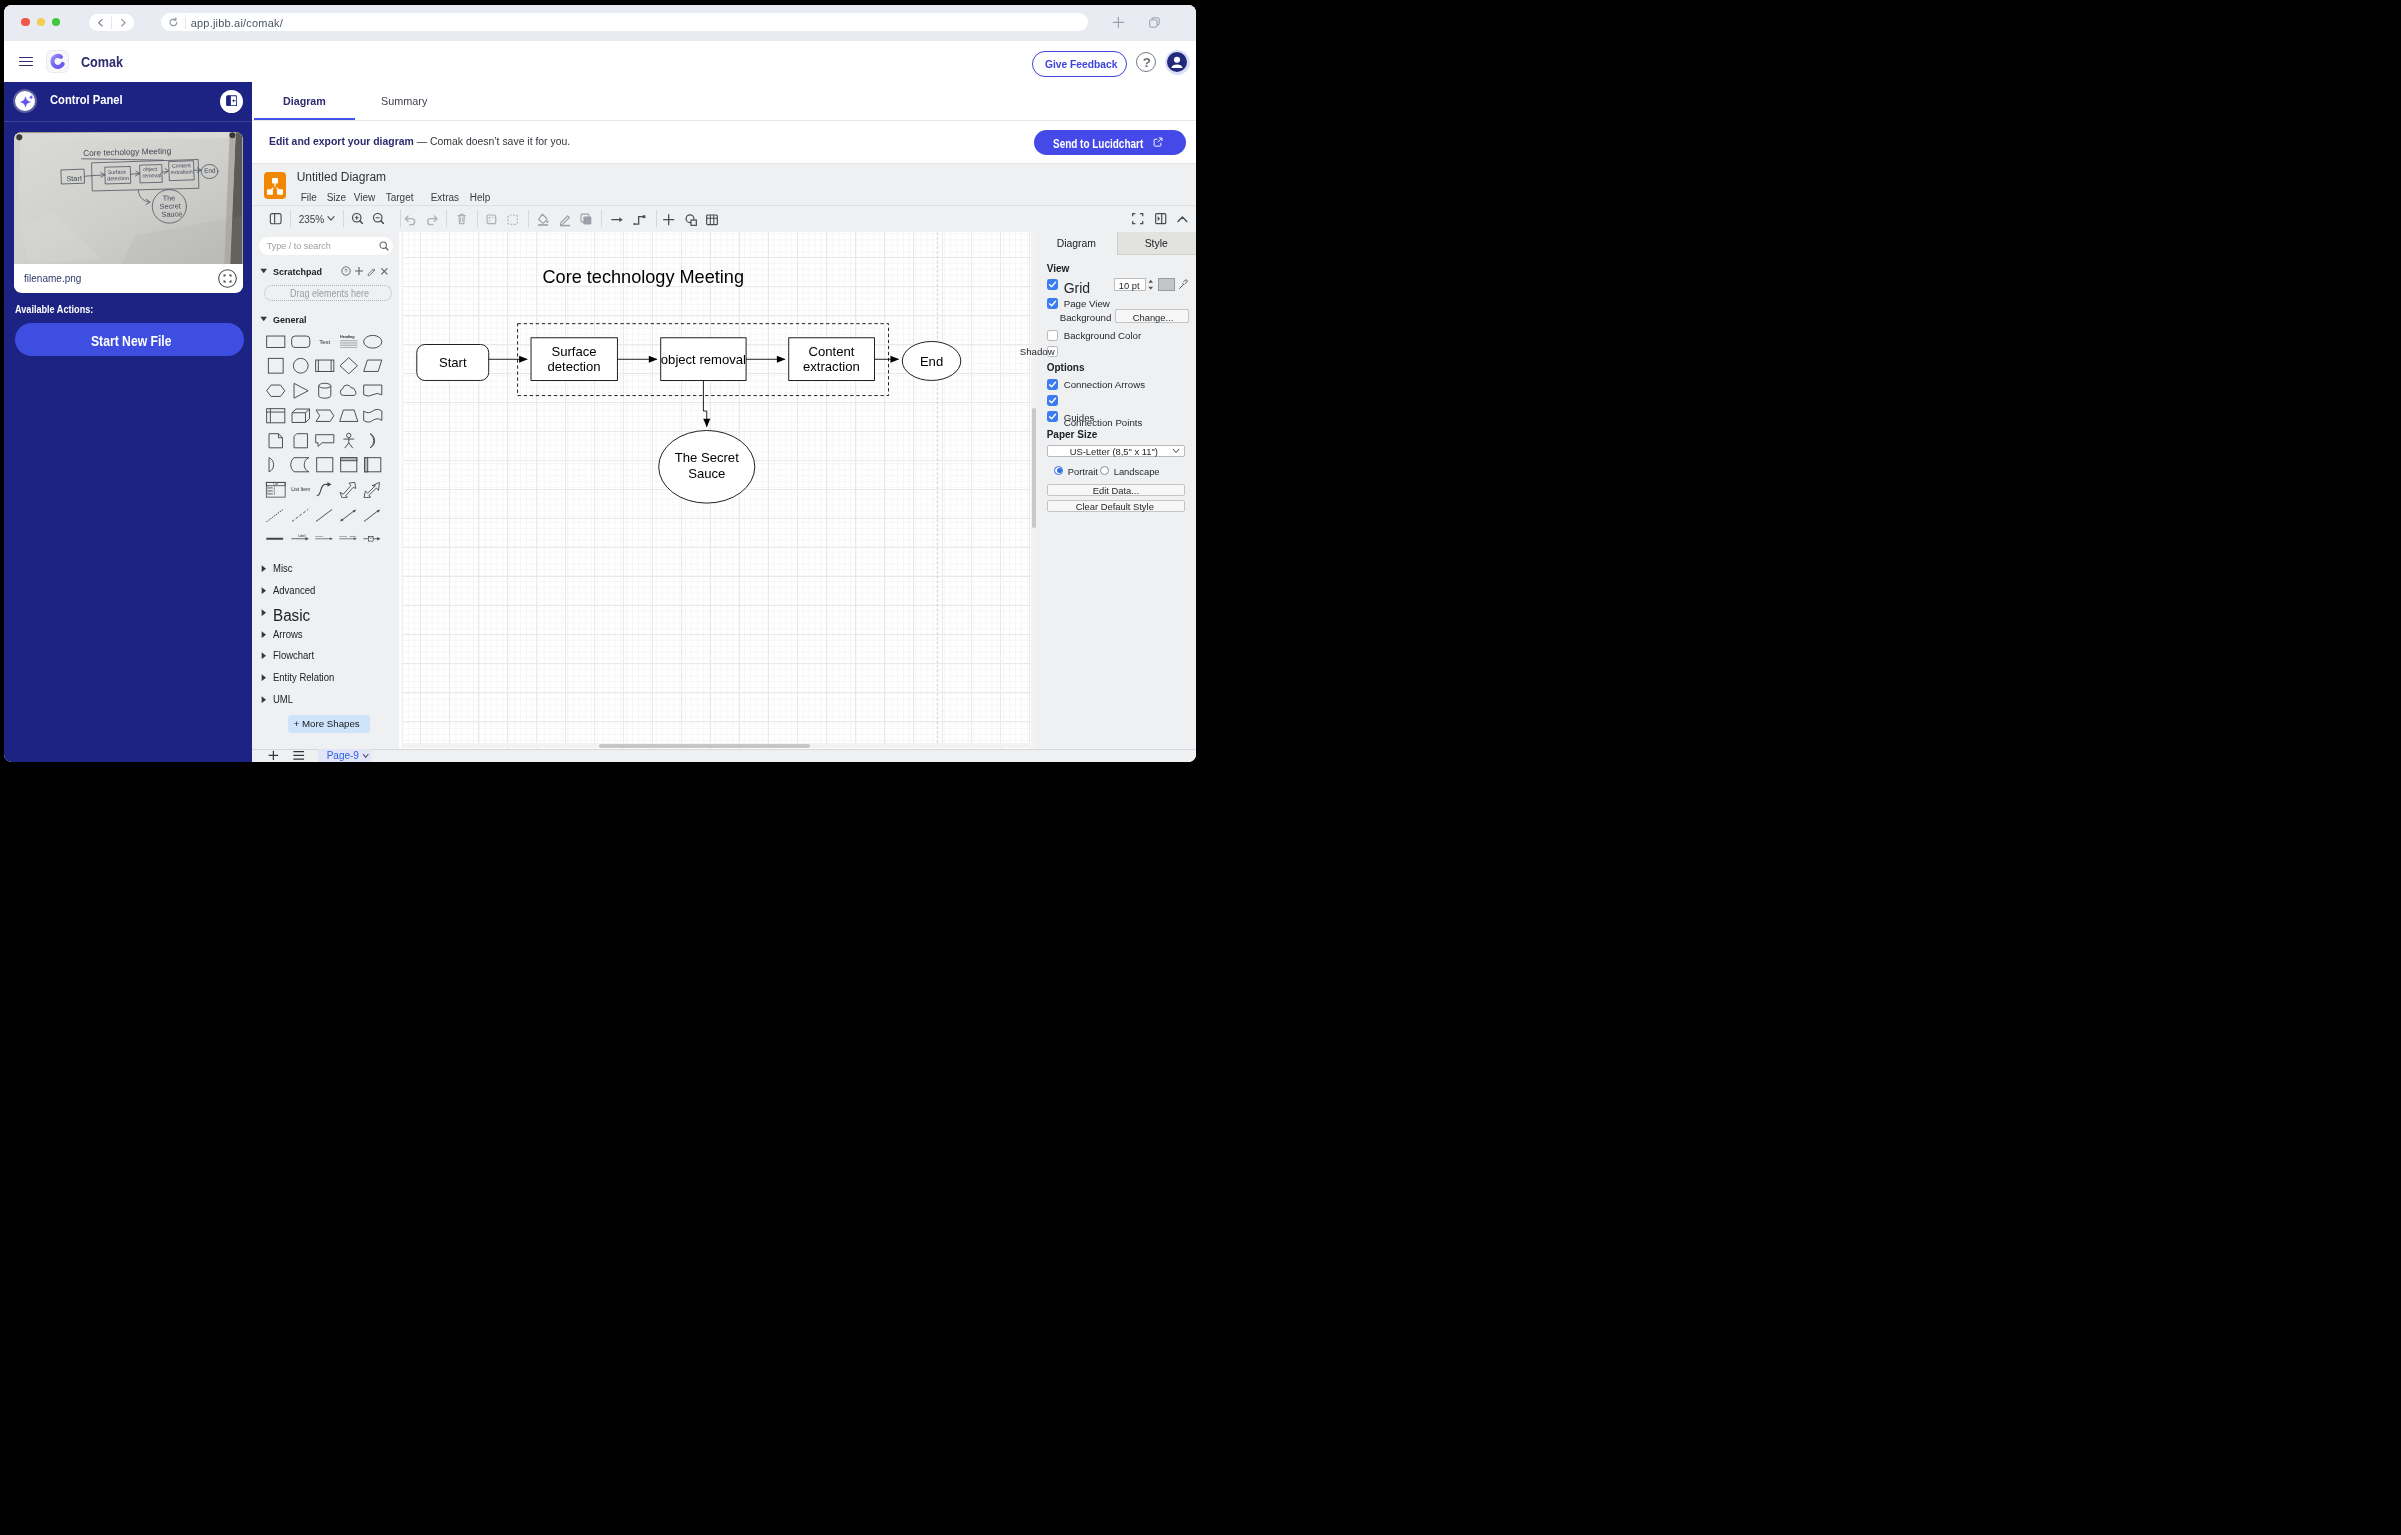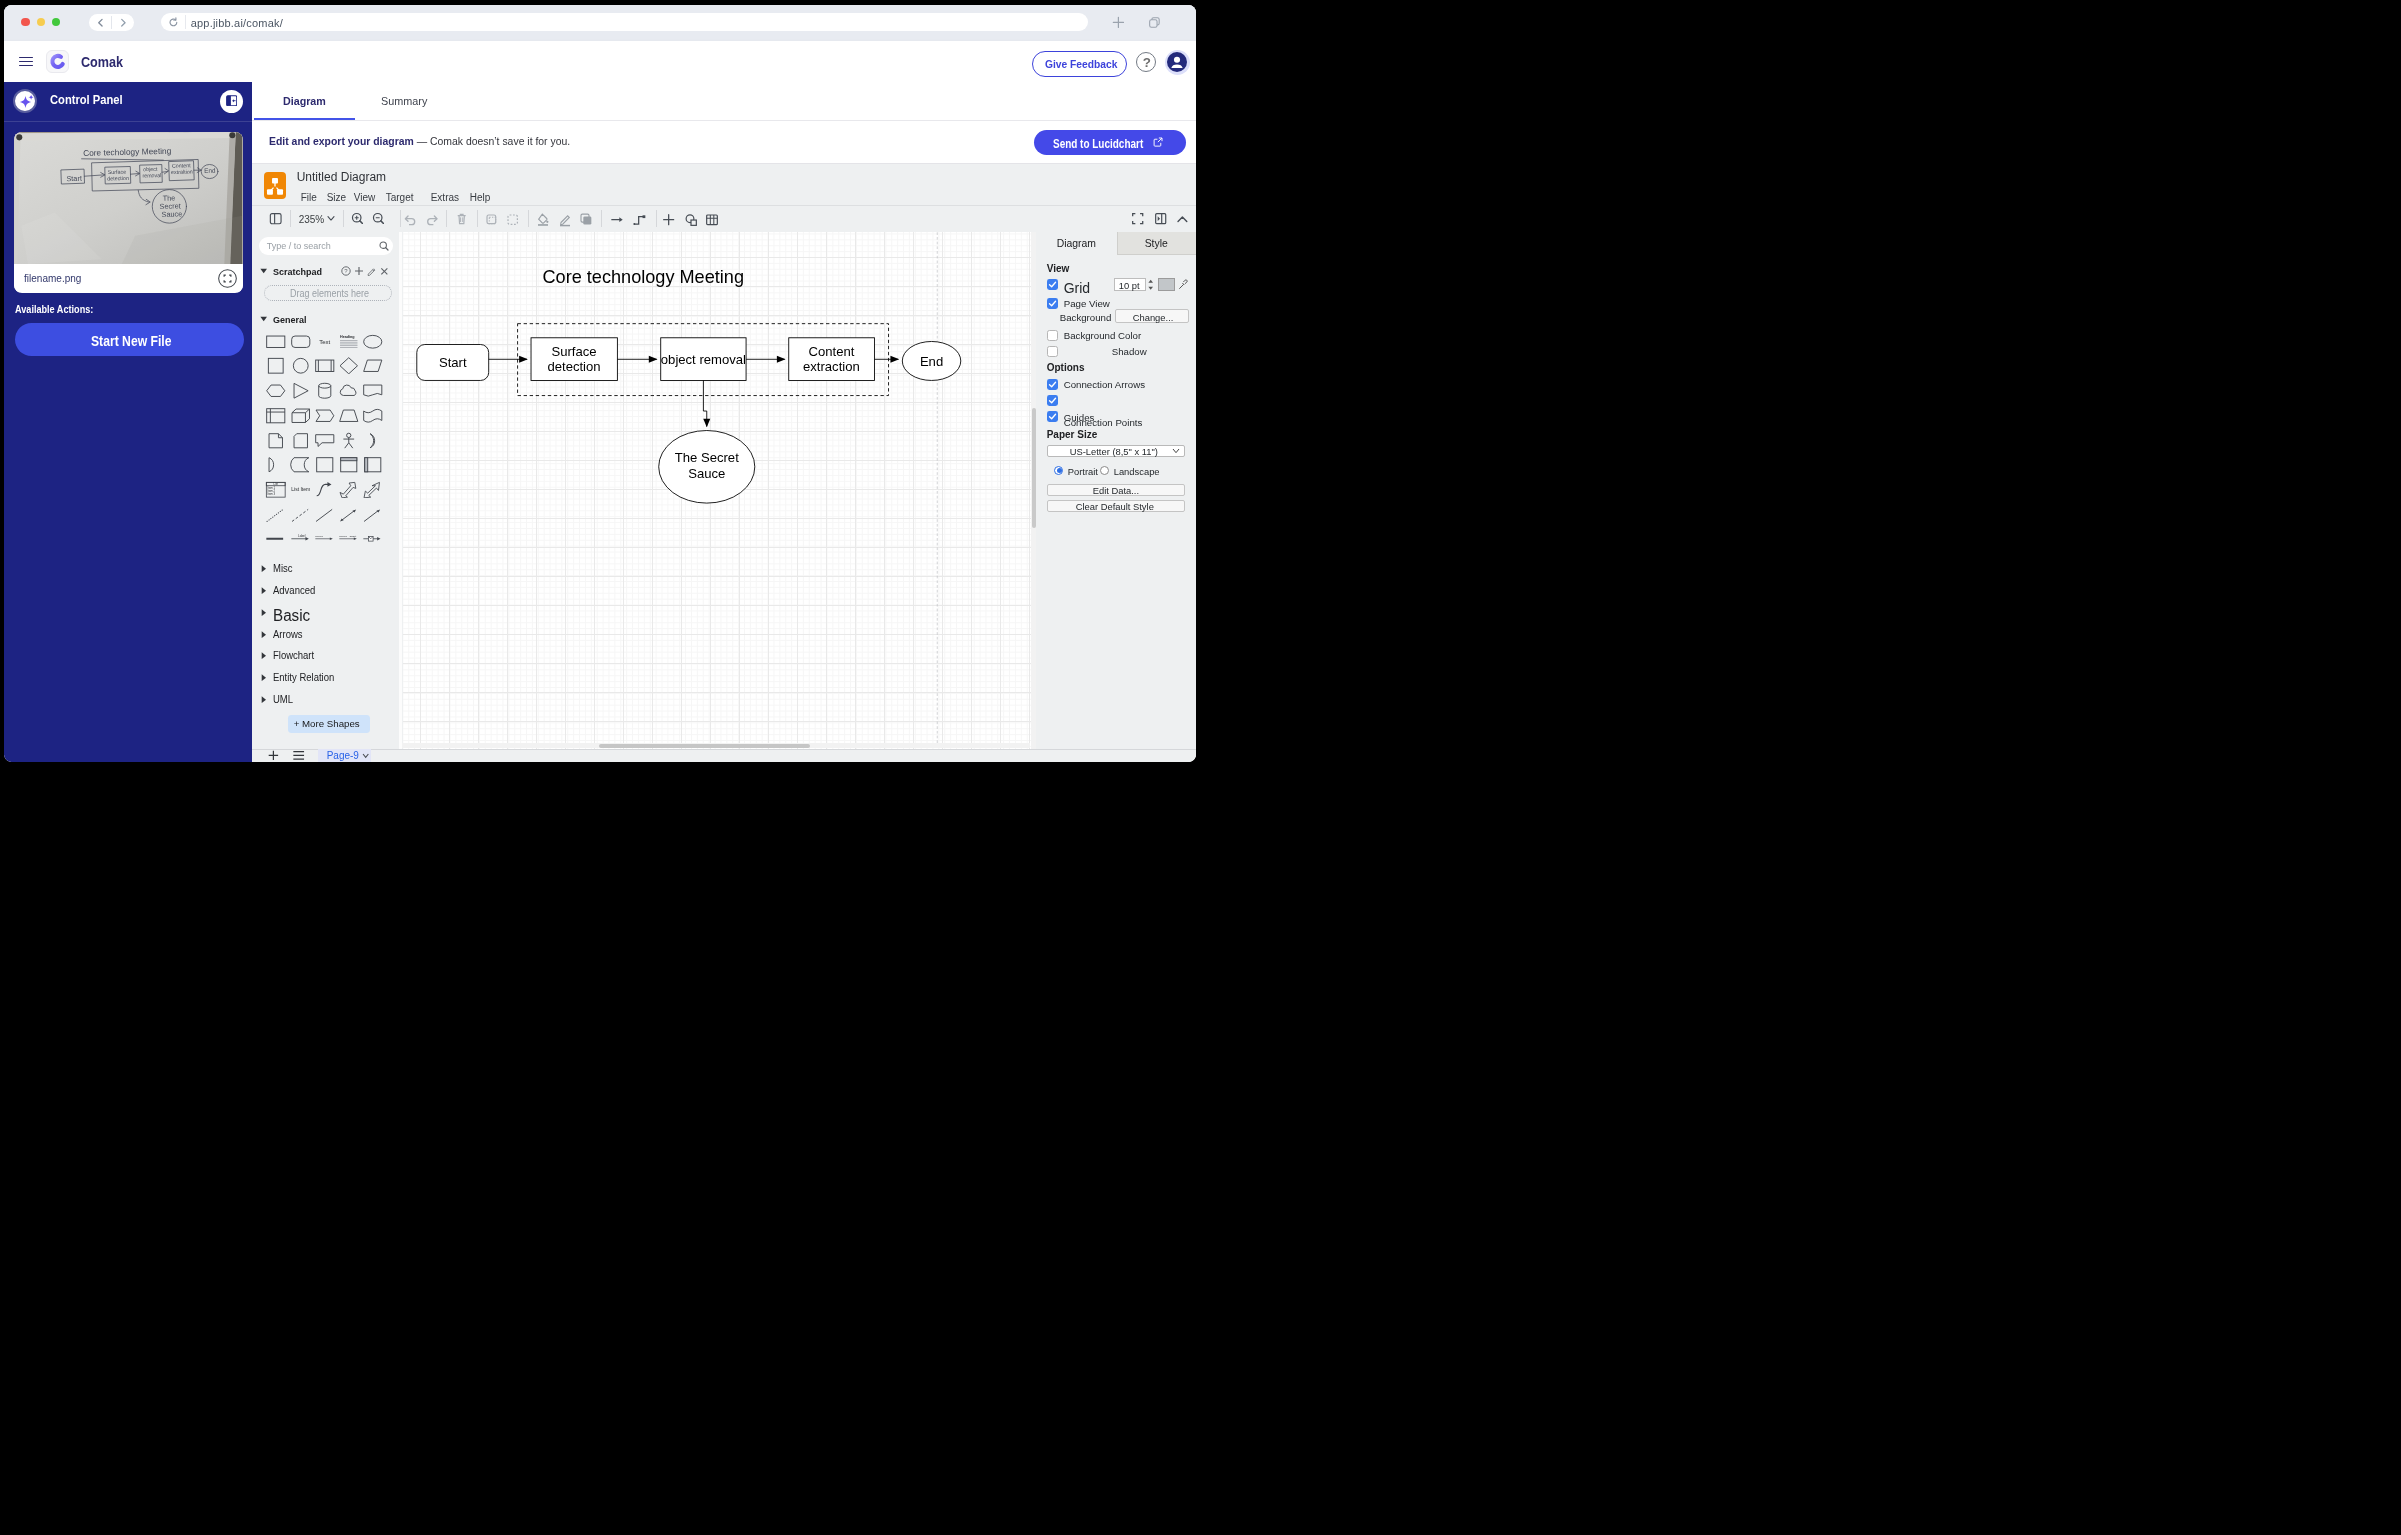--- a/index.html
+++ b/index.html
@@ -557,21 +557,21 @@
     <svg class="abs" style="left:1043px;top:293px" width="11" height="11" viewBox="0 0 16.5 16.5">
       <path d="M3.8 8.6 L7 11.6 L12.8 4.9" fill="none" stroke="#fff" stroke-width="2" stroke-linecap="round" stroke-linejoin="round"></path>
     </svg>
 <div class="txt" style="left:1060px;top:293px;font-size:9.7px;color:#24282c;">Page View</div>
 <div class="txt" style="left:1056px;top:307px;font-size:9.7px;color:#24282c;">Background</div>
 <div class="abs" style="left:1111px;top:304px;width:74px;height:14px;background:#f7f7f7;border:0.7px solid #c4c4c4;border-radius:2px;"></div>
 <div class="txt" style="left:1129px;top:307px;font-size:9.4px;color:#24282c;">Change...</div>
 <div class="abs" style="left:1043px;top:325px;width:11px;height:11px;border-radius:2.4px;background:#fff;border:0.7px solid #b6b6b6;"></div>
 <div class="txt" style="left:1060px;top:325px;font-size:9.7px;color:#24282c;">Background Color</div>
 <div class="abs" style="left:1043px;top:341px;width:11px;height:11px;border-radius:2.4px;background:#fff;border:0.7px solid #b6b6b6;"></div>
-<div class="txt" style="left:1108px;top:341px;font-size:9.7px;color:#24282c;">Shadow</div>
+<div class="txt" style="left:1016px;top:341px;font-size:9.7px;color:#24282c;">Shadow</div>
 <div class="txt" style="left:1043px;top:357px;font-size:10px;font-weight:bold;color:#202124;">Options</div>
 <div class="abs" style="left:1043px;top:374px;width:11px;height:11px;border-radius:2.4px;background:#3b7df0;"></div>
     <svg class="abs" style="left:1043px;top:374px" width="11" height="11" viewBox="0 0 16.5 16.5">
       <path d="M3.8 8.6 L7 11.6 L12.8 4.9" fill="none" stroke="#fff" stroke-width="2" stroke-linecap="round" stroke-linejoin="round"></path>
     </svg>
 <div class="txt" style="left:1060px;top:374px;font-size:9.7px;color:#24282c;">Connection Arrows</div>
 <div class="abs" style="left:1043px;top:390px;width:11px;height:11px;border-radius:2.4px;background:#3b7df0;"></div>
     <svg class="abs" style="left:1043px;top:390px" width="11" height="11" viewBox="0 0 16.5 16.5">
       <path d="M3.8 8.6 L7 11.6 L12.8 4.9" fill="none" stroke="#fff" stroke-width="2" stroke-linecap="round" stroke-linejoin="round"></path>
     </svg>

